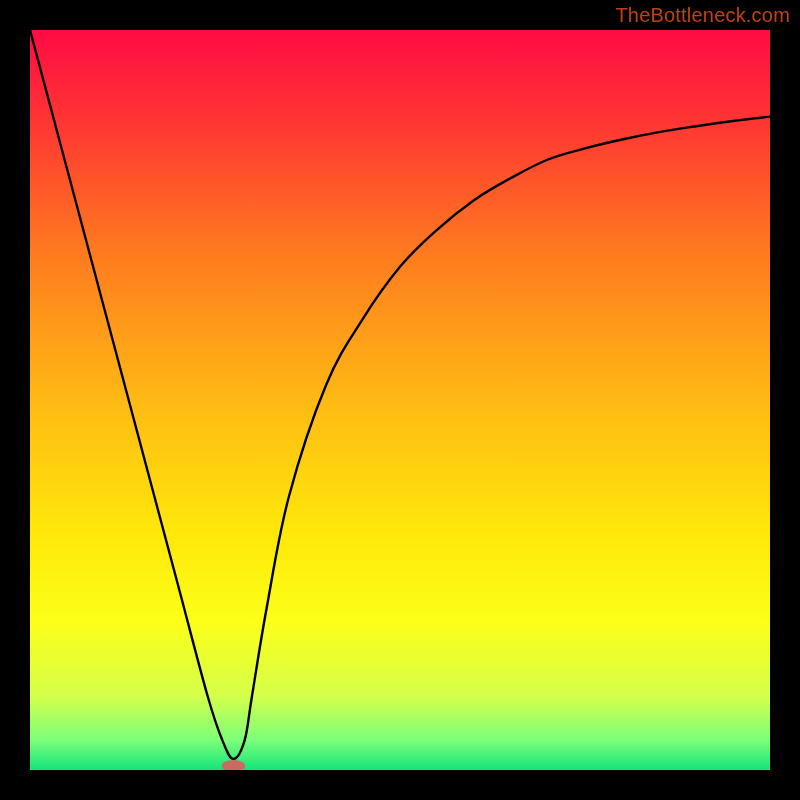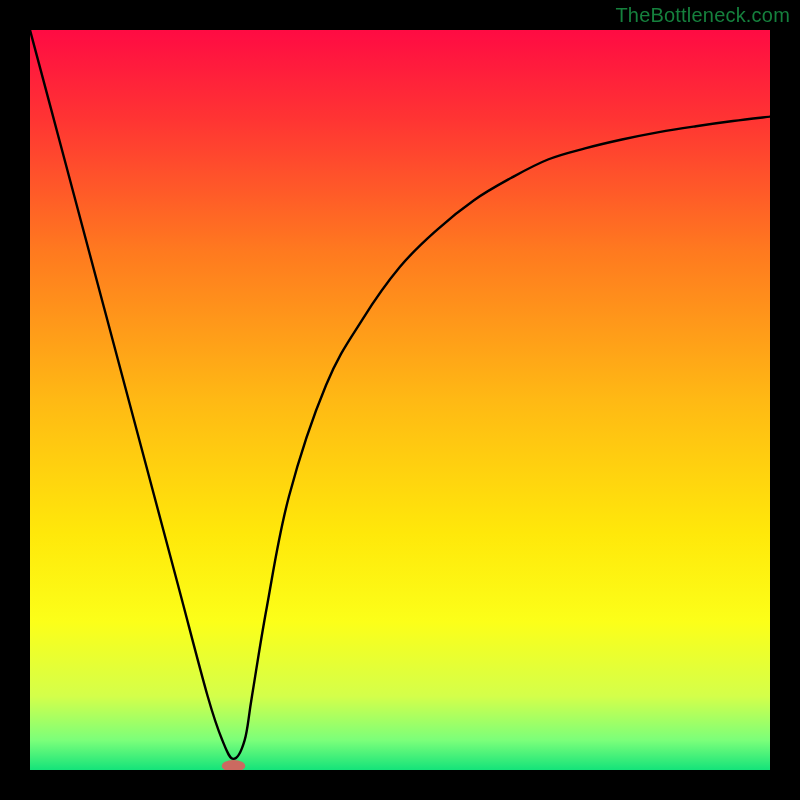--- a/index.html
+++ b/index.html
@@ -21,21 +21,21 @@
     position: absolute;
     left: 30px;
     top: 30px;
     width: 740px;
     height: 740px;
   }
   .watermark {
     position: absolute;
     top: 4px;
     right: 10px;
-    color: #15803d;
+    color: #c2410c;
     font-size: 20px;
     font-weight: 500;
     letter-spacing: 0.2px;
   }
 </style>
 </head>
 <body>
 
 <div class="frame">
   <svg class="plot" viewBox="0 0 740 740" preserveAspectRatio="none">

